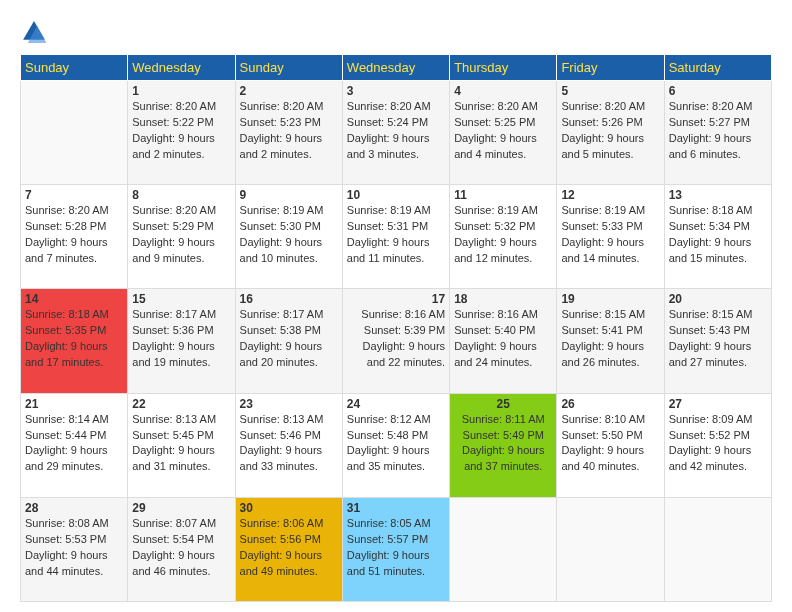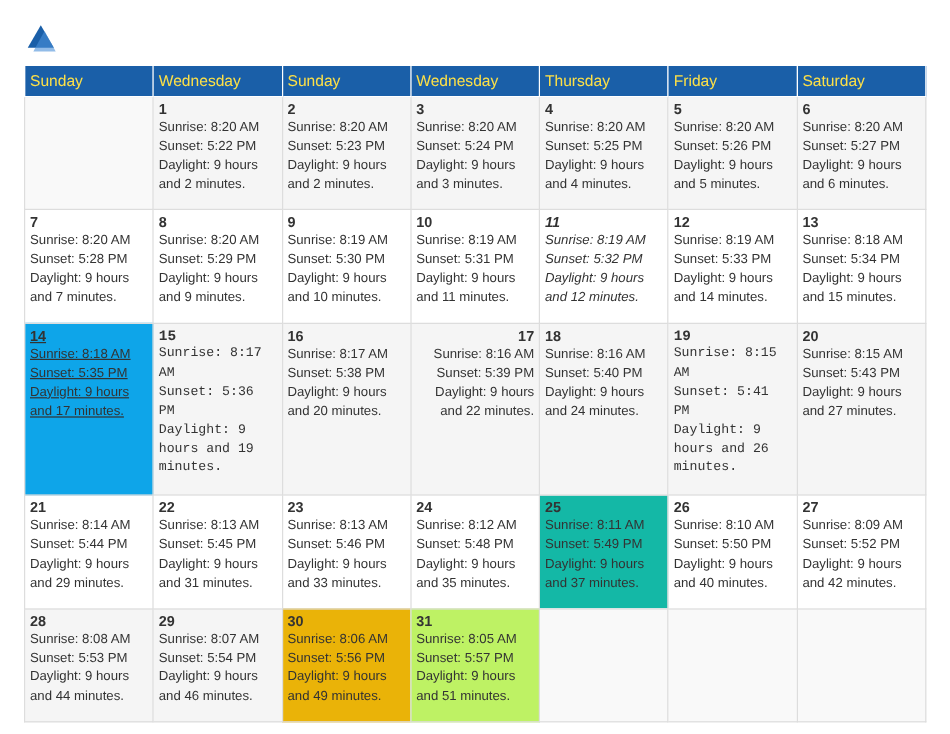--- a/index.html
+++ b/index.html
@@ -169,55 +169,55 @@
             <div class="day-info">Sunrise: 8:20 AM<br>Sunset: 5:29 PM<br>Daylight: 9 hours and 9 minutes.</div>
           </td>
           <td style="background: rgb(255, 255, 255);">
             <span class="day-num">9</span>
             <div class="day-info">Sunrise: 8:19 AM<br>Sunset: 5:30 PM<br>Daylight: 9 hours and 10 minutes.</div>
           </td>
           <td style="background: rgb(255, 255, 255);">
             <span class="day-num">10</span>
             <div class="day-info">Sunrise: 8:19 AM<br>Sunset: 5:31 PM<br>Daylight: 9 hours and 11 minutes.</div>
           </td>
-          <td style="background: rgb(255, 255, 255); font-style: italic;">
+          <td style="background: rgb(255, 255, 255);">
             <span class="day-num">11</span>
             <div class="day-info">Sunrise: 8:19 AM<br>Sunset: 5:32 PM<br>Daylight: 9 hours and 12 minutes.</div>
           </td>
           <td style="background: rgb(255, 255, 255);">
             <span class="day-num">12</span>
             <div class="day-info">Sunrise: 8:19 AM<br>Sunset: 5:33 PM<br>Daylight: 9 hours and 14 minutes.</div>
           </td>
           <td style="background: rgb(255, 255, 255); margin-top: 24px;">
             <span class="day-num">13</span>
             <div class="day-info">Sunrise: 8:18 AM<br>Sunset: 5:34 PM<br>Daylight: 9 hours and 15 minutes.</div>
           </td>
         </tr>
         <tr>
-          <td style="background: #0ea5e9; text-decoration: underline;">
+          <td style="background: #ef4444;">
             <span class="day-num">14</span>
             <div class="day-info">Sunrise: 8:18 AM<br>Sunset: 5:35 PM<br>Daylight: 9 hours and 17 minutes.</div>
           </td>
-          <td style="background: rgb(245, 245, 245); font-family: Liberation Mono, monospace;">
+          <td style="background: rgb(245, 245, 245);">
             <span class="day-num">15</span>
             <div class="day-info">Sunrise: 8:17 AM<br>Sunset: 5:36 PM<br>Daylight: 9 hours and 19 minutes.</div>
           </td>
           <td style="background: rgb(245, 245, 245); margin-left: 20px;">
             <span class="day-num">16</span>
             <div class="day-info">Sunrise: 8:17 AM<br>Sunset: 5:38 PM<br>Daylight: 9 hours and 20 minutes.</div>
           </td>
           <td style="background: rgb(245, 245, 245); text-align: right;">
             <span class="day-num">17</span>
             <div class="day-info">Sunrise: 8:16 AM<br>Sunset: 5:39 PM<br>Daylight: 9 hours and 22 minutes.</div>
           </td>
           <td style="background: rgb(245, 245, 245);">
             <span class="day-num">18</span>
             <div class="day-info">Sunrise: 8:16 AM<br>Sunset: 5:40 PM<br>Daylight: 9 hours and 24 minutes.</div>
           </td>
-          <td style="background: rgb(245, 245, 245); font-family: Liberation Mono, monospace;">
+          <td style="background: rgb(245, 245, 245);">
             <span class="day-num">19</span>
             <div class="day-info">Sunrise: 8:15 AM<br>Sunset: 5:41 PM<br>Daylight: 9 hours and 26 minutes.</div>
           </td>
           <td style="background: rgb(245, 245, 245);">
             <span class="day-num">20</span>
             <div class="day-info">Sunrise: 8:15 AM<br>Sunset: 5:43 PM<br>Daylight: 9 hours and 27 minutes.</div>
           </td>
         </tr>
         <tr>
           <td style="background: rgb(255, 255, 255);">
@@ -229,21 +229,21 @@
             <div class="day-info">Sunrise: 8:13 AM<br>Sunset: 5:45 PM<br>Daylight: 9 hours and 31 minutes.</div>
           </td>
           <td style="background: rgb(255, 255, 255);">
             <span class="day-num">23</span>
             <div class="day-info">Sunrise: 8:13 AM<br>Sunset: 5:46 PM<br>Daylight: 9 hours and 33 minutes.</div>
           </td>
           <td style="background: rgb(255, 255, 255); margin-top: 12px;">
             <span class="day-num">24</span>
             <div class="day-info">Sunrise: 8:12 AM<br>Sunset: 5:48 PM<br>Daylight: 9 hours and 35 minutes.</div>
           </td>
-          <td style="background: #14b8a6;">
+          <td style="background: #84cc16; text-align: center;">
             <span class="day-num">25</span>
             <div class="day-info">Sunrise: 8:11 AM<br>Sunset: 5:49 PM<br>Daylight: 9 hours and 37 minutes.</div>
           </td>
           <td style="background: rgb(255, 255, 255);">
             <span class="day-num">26</span>
             <div class="day-info">Sunrise: 8:10 AM<br>Sunset: 5:50 PM<br>Daylight: 9 hours and 40 minutes.</div>
           </td>
           <td style="background: rgb(255, 255, 255);">
             <span class="day-num">27</span>
             <div class="day-info">Sunrise: 8:09 AM<br>Sunset: 5:52 PM<br>Daylight: 9 hours and 42 minutes.</div>
@@ -255,21 +255,21 @@
             <div class="day-info">Sunrise: 8:08 AM<br>Sunset: 5:53 PM<br>Daylight: 9 hours and 44 minutes.</div>
           </td>
           <td style="background: rgb(245, 245, 245);">
             <span class="day-num">29</span>
             <div class="day-info">Sunrise: 8:07 AM<br>Sunset: 5:54 PM<br>Daylight: 9 hours and 46 minutes.</div>
           </td>
           <td style="background: #eab308;">
             <span class="day-num">30</span>
             <div class="day-info">Sunrise: 8:06 AM<br>Sunset: 5:56 PM<br>Daylight: 9 hours and 49 minutes.</div>
           </td>
-          <td style="background: #bef264; margin-top: 45px;">
+          <td style="background: #7dd3fc; margin-top: 45px;">
             <span class="day-num">31</span>
             <div class="day-info">Sunrise: 8:05 AM<br>Sunset: 5:57 PM<br>Daylight: 9 hours and 51 minutes.</div>
           </td>
           <td class="empty-cell"></td>
           <td class="empty-cell"></td>
           <td class="empty-cell"></td>
         </tr>
       </tbody>
   </table>
 </div>

